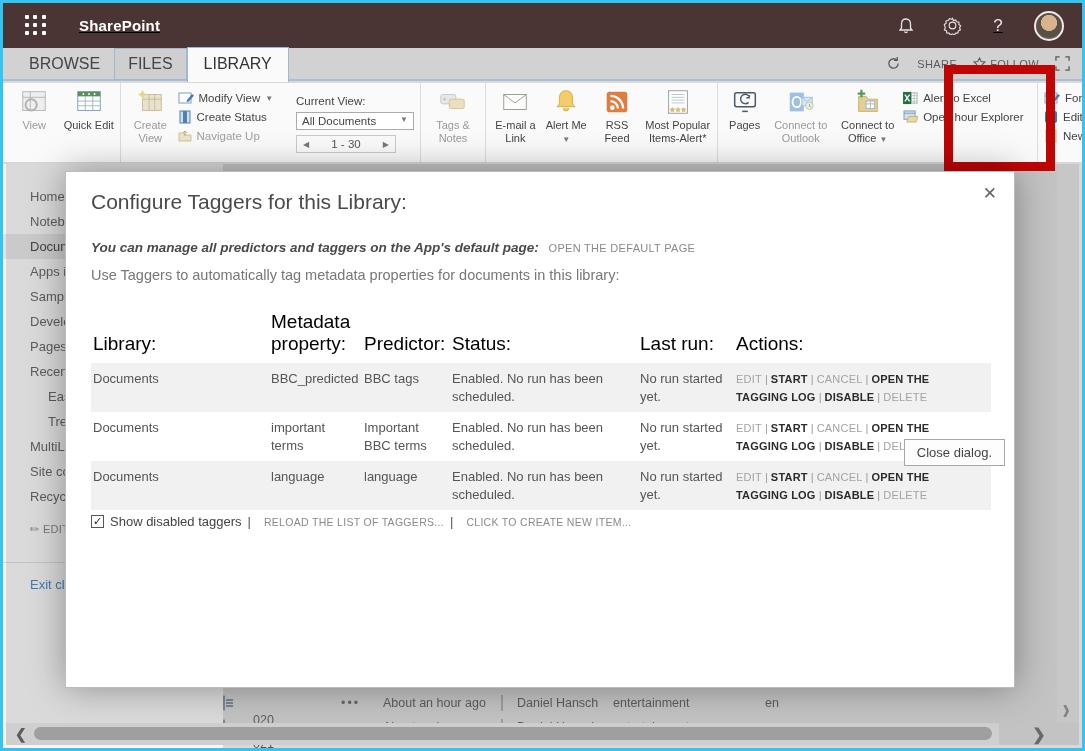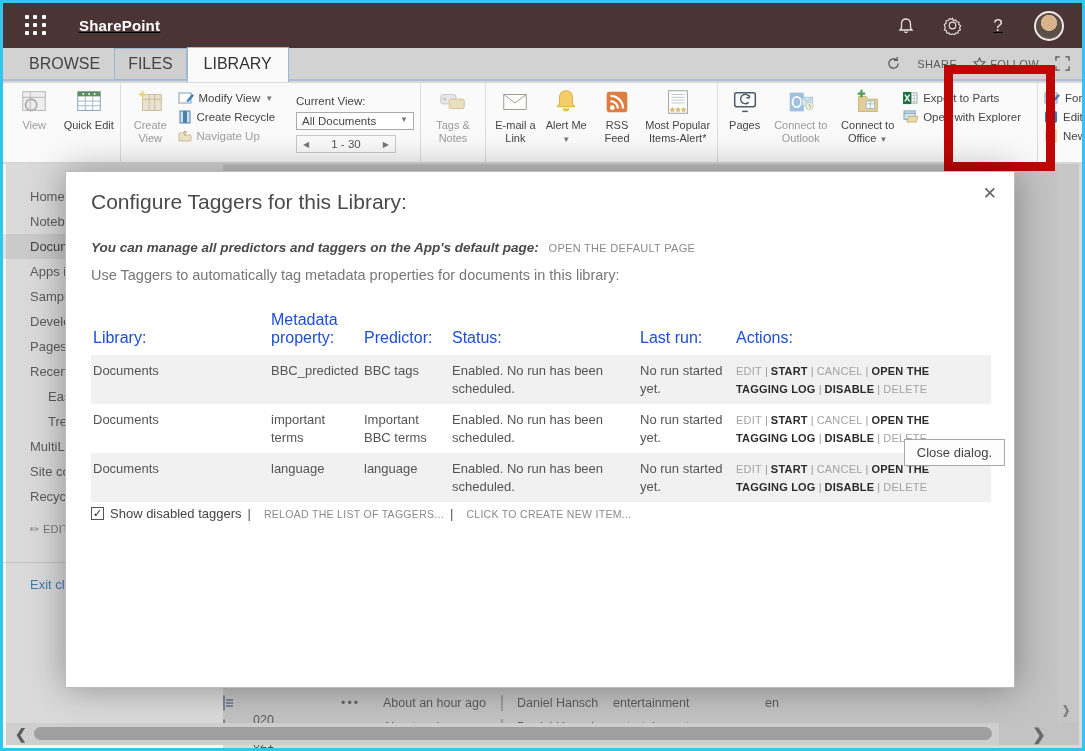--- a/index.html
+++ b/index.html
@@ -79,21 +79,21 @@
   
   .dialog { position:absolute; left:62px; top:168px; width:950px; height:517px; background:#fff; z-index:80; box-shadow:0 0 34px rgba(0,0,0,.35); border:1px solid #bbb; }
   .dlg-close { position:absolute; top:9px; right:12px; font-size:17px; color:#666; cursor:pointer; padding:2px 5px; }
   .dlg-title { font-size:21px; color:#4a4a4a; font-weight:normal; padding:18px 0 0 25px; }
   .dlg-intro { padding:26px 0 0 25px; font-size:13.5px; color:#555; }
   .dlg-intro .it { font-style:italic; font-weight:bold; color:#4a4a4a; }
   .dlg-link { font-size:11px; color:#8a8a8a; letter-spacing:.3px; cursor:pointer; margin-left:6px; }
   .dlg-sub { padding:12px 0 0 25px; font-size:14.5px; color:#777; }
 
   .tg-table { margin:22px 25px 0; width:900px; border-collapse:collapse; table-layout:fixed; }
-  .tg-table th { text-align:left; font-weight:normal; font-size:16px; color:#1d4ed8; padding:6px 8px 8px 2px; vertical-align:bottom; }
+  .tg-table th { text-align:left; font-weight:normal; font-size:19px; color:#000000; padding:6px 8px 8px 2px; vertical-align:bottom; }
   .tg-table td { font-size:13px; color:#555; padding:7px 8px 7px 2px; vertical-align:top; line-height:1.35; }
   .tg-table tr.alt td { background:#f1f1f1; }
   .col-lib{width:178px} .col-meta{width:93px} .col-pred{width:88px} .col-stat{width:188px} .col-last{width:96px} .col-act{width:257px}
   .act a { font-size:11px; letter-spacing:.2px; text-decoration:none; cursor:pointer; }
   .act a.on { color:#2b2b2b; font-weight:bold; }
   .act a.off { color:#a3a3a3; }
   .act .sep { color:#9a9a9a; font-size:11px; }
 
   .dlg-footer { padding:4px 0 0 25px; font-size:13px; color:#444; display:flex; align-items:center; gap:6px; }
   .chk { width:13px; height:13px; border:1px solid #555; background:#fff; display:inline-flex; align-items:center; justify-content:center; font-size:11px; color:#222; cursor:pointer; }
@@ -204,21 +204,21 @@
               <path d="M9 9l5-6 2 1.5-5 6L8.5 11z" fill="#3f7ec0"></path>
             </svg>
           <span>Modify View</span>
             <span class="caret">▼</span>
         </div>
         <div class="mrow">
           <svg class="ic" width="14" height="14" viewBox="0 0 14 14">
               <rect x="2" y="1" width="10" height="12" fill="#cfe0ef" stroke="#4f81ad"></rect>
               <rect x="5" y="1" width="4" height="12" fill="#4f81ad"></rect>
             </svg>
-          <span>Create Recycle</span>
+          <span>Create Status</span>
         </div>
         <div class="mrow dis">
           <svg class="ic" width="14" height="14" viewBox="0 0 14 14">
               <path d="M1 4h5l1.5 2H13v6H1z" fill="#ece3c8" stroke="#cfc39a"></path>
               <path d="M7 2v5M5 4l2-2 2 2" stroke="#b7a96f" fill="none"></path>
             </svg>
           <span>Navigate Up</span>
         </div>
       </div>
       <div class="menucol" style="width:130px">
@@ -309,29 +309,29 @@
         <span class="lbl"><span>Connect to Office</span> <span class="caret">▼</span></span>
       </div>
       <div class="menucol" style="width:130px">
         <div class="mrow">
           <svg class="ic" width="15" height="14" viewBox="0 0 16 15">
               <rect x="0" y="1" width="9" height="13" fill="#1f7145"></rect>
               <path d="M2 4l5 7M7 4l-5 7" stroke="#fff" stroke-width="1.4"></path>
               <rect x="9" y="2" width="6" height="11" fill="#fff" stroke="#9fb0a8"></rect>
               <path d="M9 5h6M9 8h6M9 11h6M12 2v11" stroke="#9fb0a8" stroke-width=".7"></path>
             </svg>
-          <span>Export to Parts</span>
+          <span>Alert to Excel</span>
         </div>
         <div class="mrow">
           <svg class="ic" width="15" height="13" viewBox="0 0 16 14">
               <rect x="1" y="1" width="12" height="9" fill="#cfe0ef" stroke="#7f9db9"></rect>
               <path d="M1 3.5h12" stroke="#7f9db9"></path>
               <path d="M4 13h10l2-6H6z" fill="#e8d8a8" stroke="#c9b270"></path>
             </svg>
-          <span>Open with Explorer</span>
+          <span>Open hour Explorer</span>
         </div>
       </div>
     </div>
 
     <div class="rgroup" style="width:160px">
       <div class="menucol" style="width:146px">
         <div class="mrow">
           <svg class="ic" width="16" height="14" viewBox="0 0 16 14">
               <rect x="1" y="2" width="12" height="10" fill="#fff" stroke="#7f9db9"></rect>
               <path d="M1 5h12M5 5v7" stroke="#7f9db9"></path>

